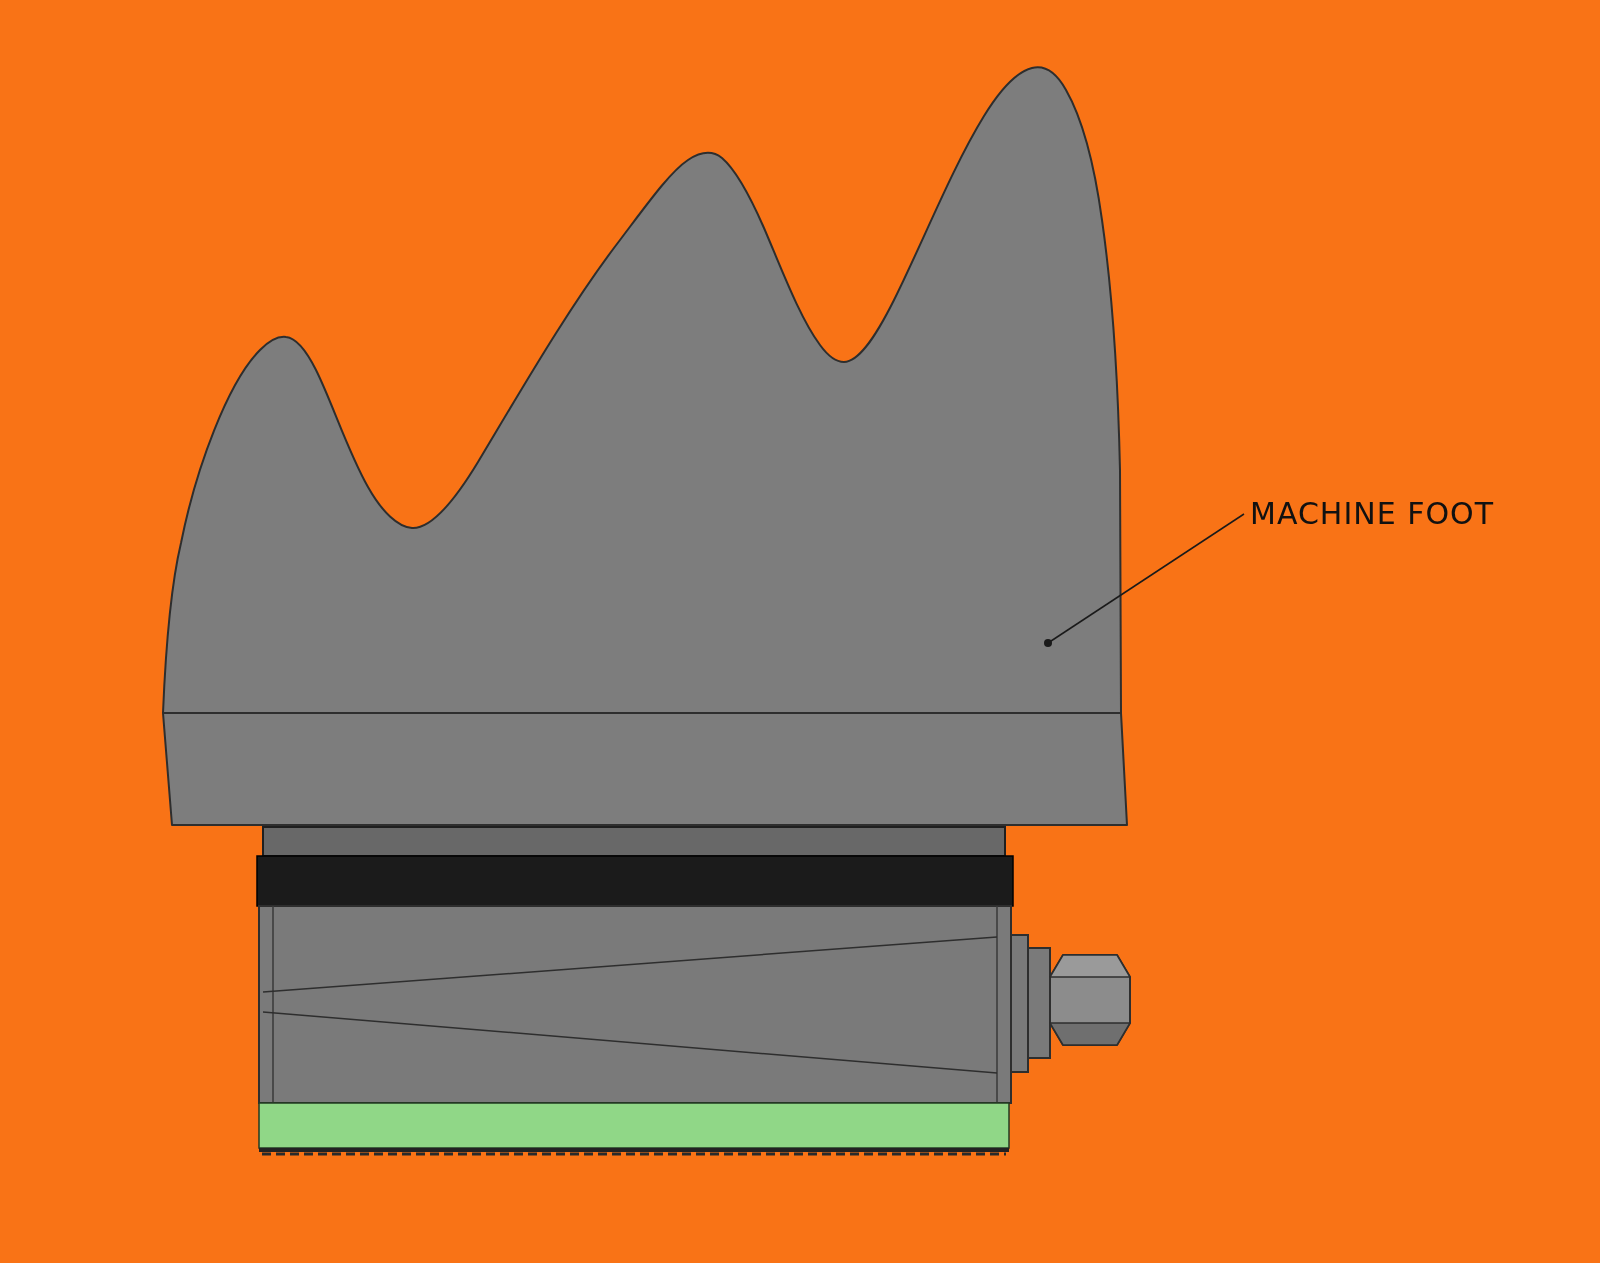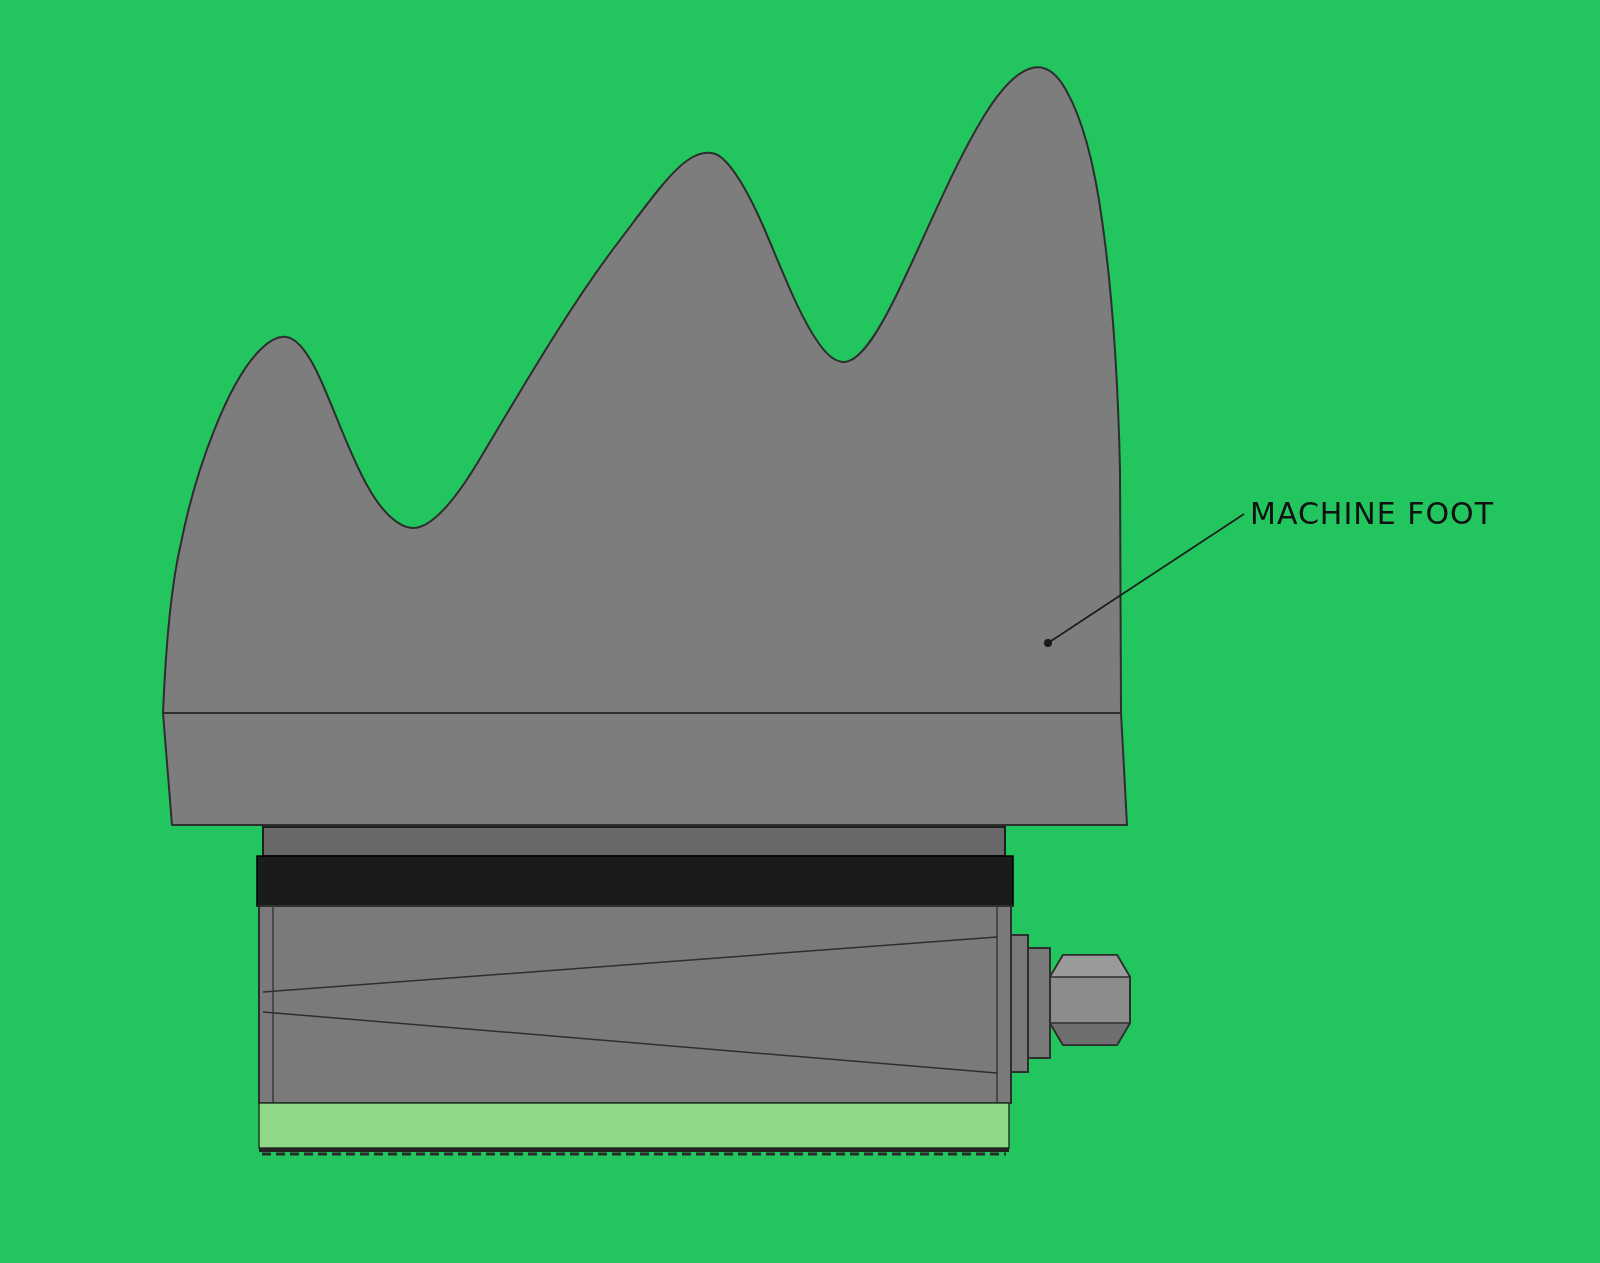--- a/index.html
+++ b/index.html
@@ -5,21 +5,21 @@
   html, body {
     margin: 0;
     padding: 0;
     background: #ffffff;
     font-family: "DejaVu Sans", "Liberation Sans", sans-serif;
   }
   .canvas {
     position: relative;
     width: 1600px;
     height: 1263px;
-    background: #22c55e;
+    background: #f97316;
     overflow: hidden;
   }
   svg { display: block; }
   text.callout-label {
     font-family: "DejaVu Sans", "Liberation Sans", sans-serif;
     font-size: 30px;
     letter-spacing: 1px;
     fill: #111111;
   }
 </style>

